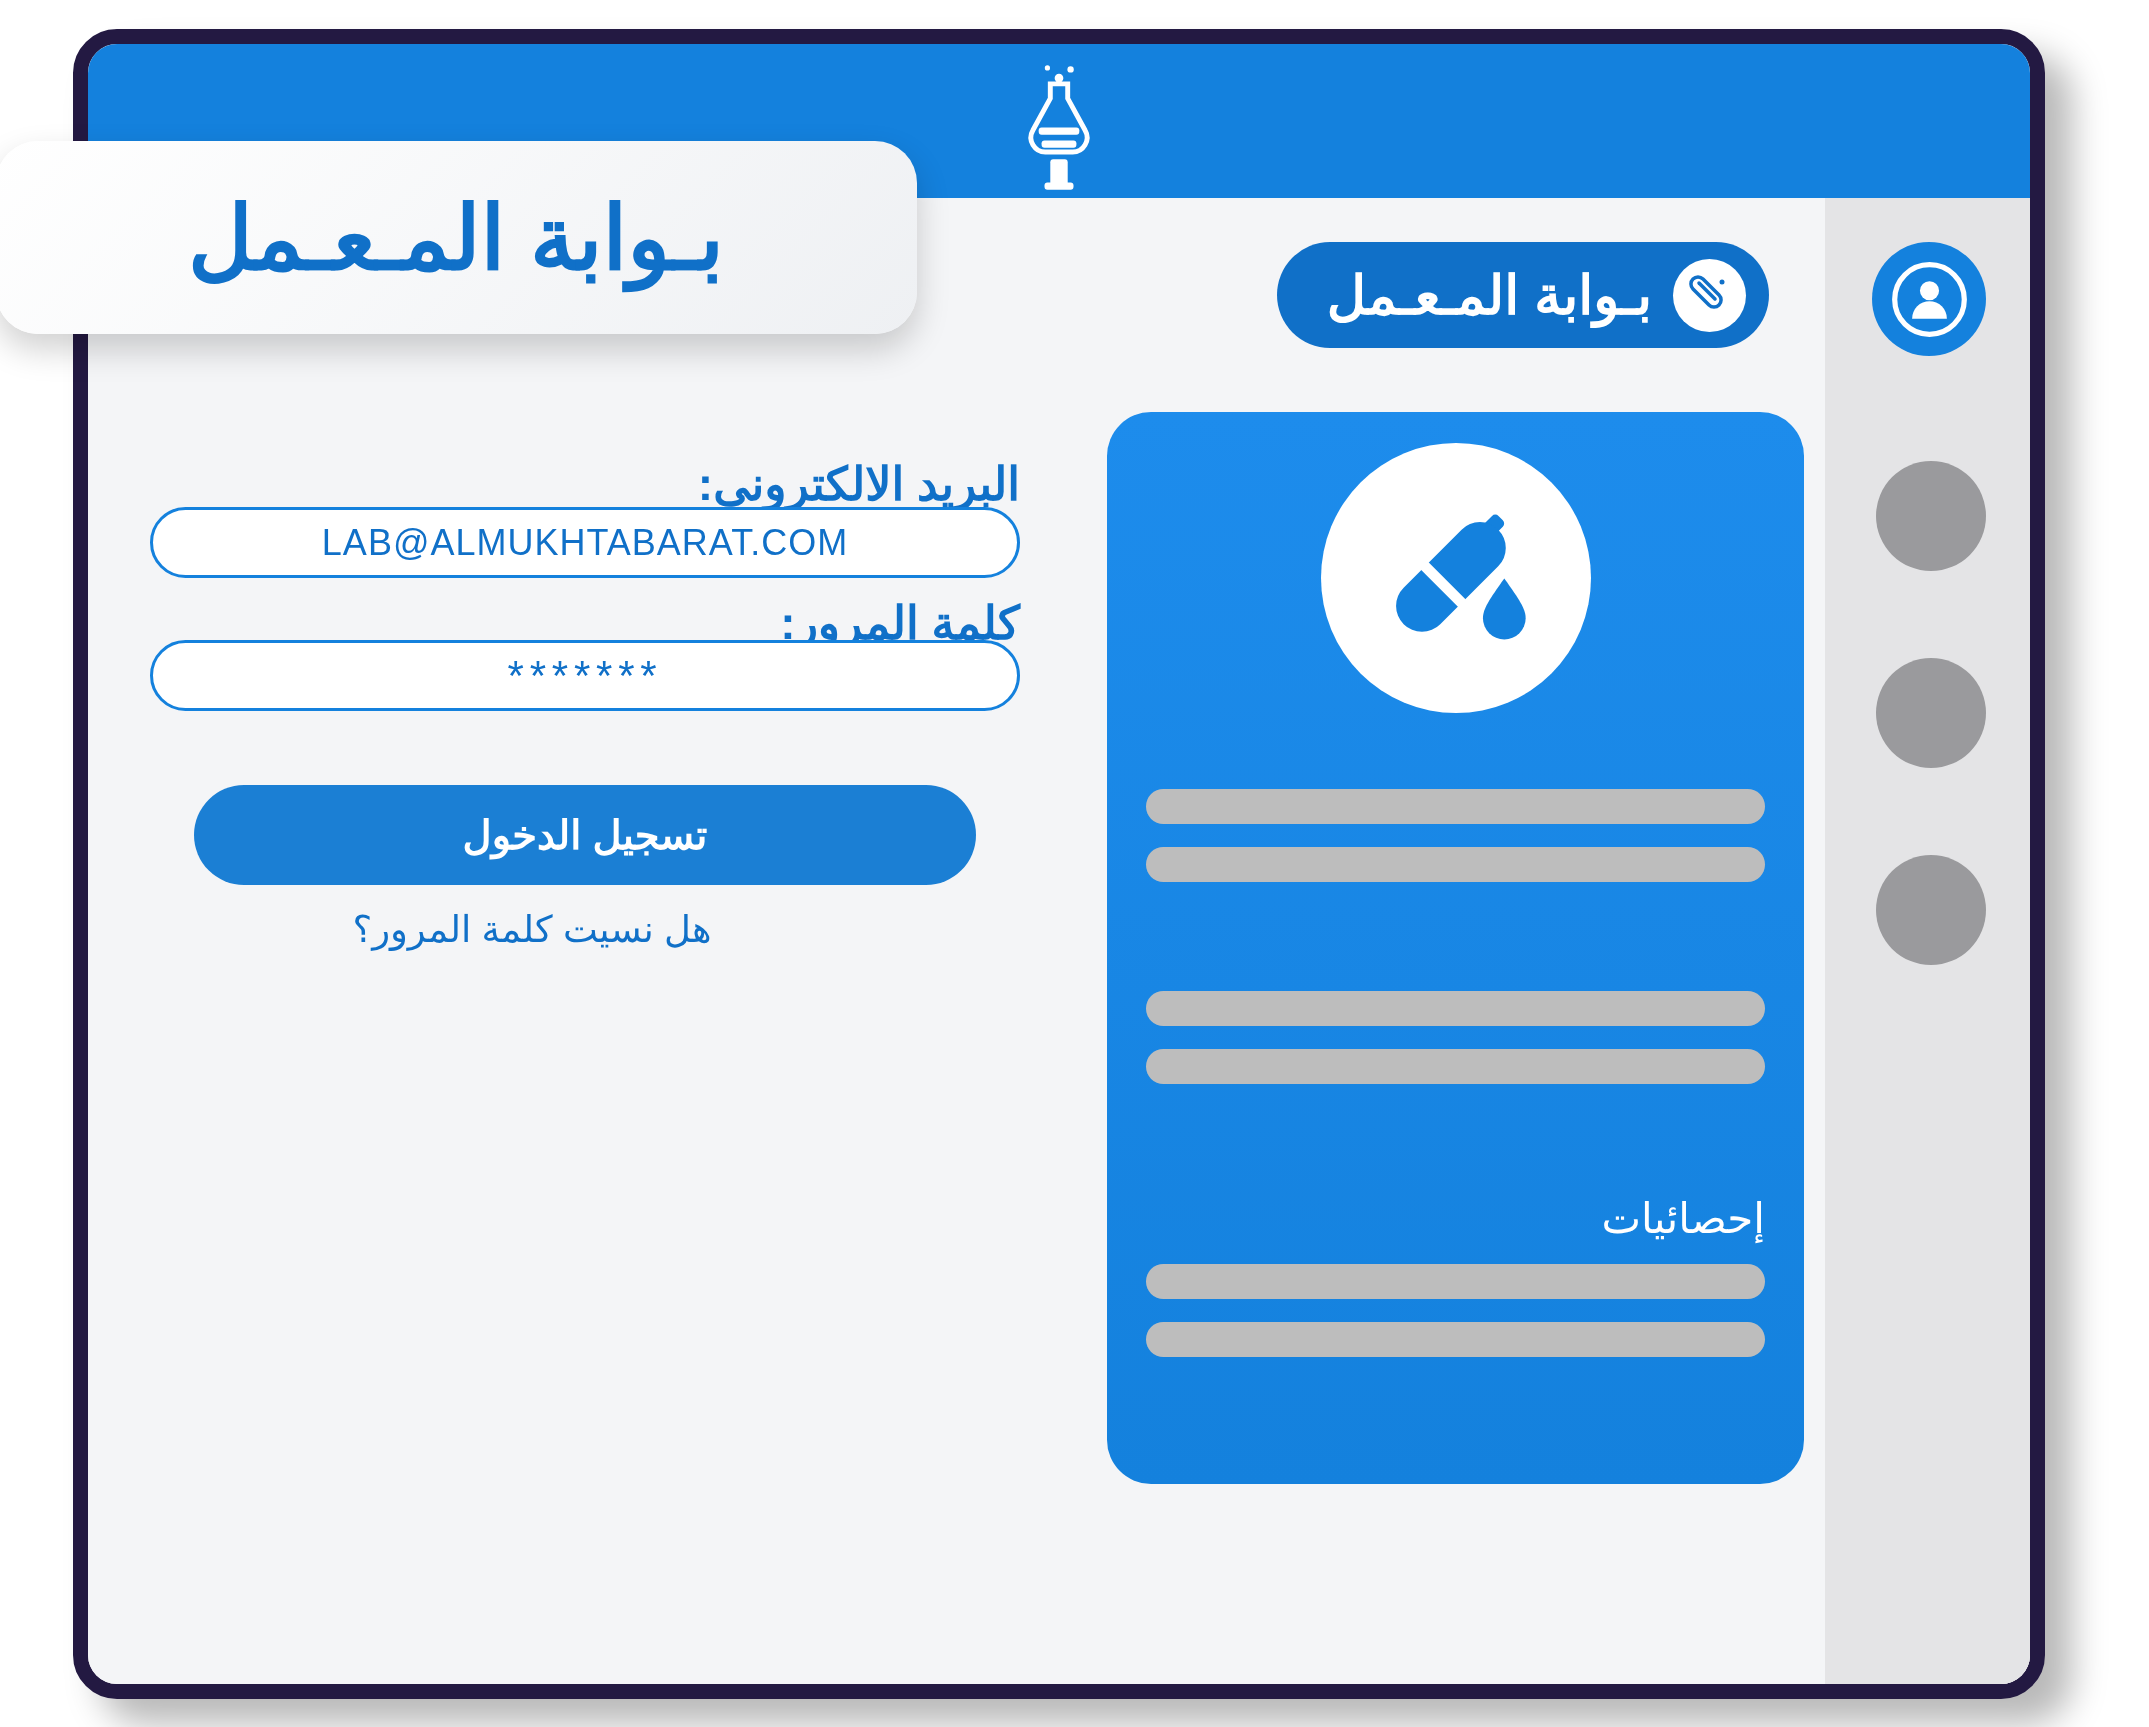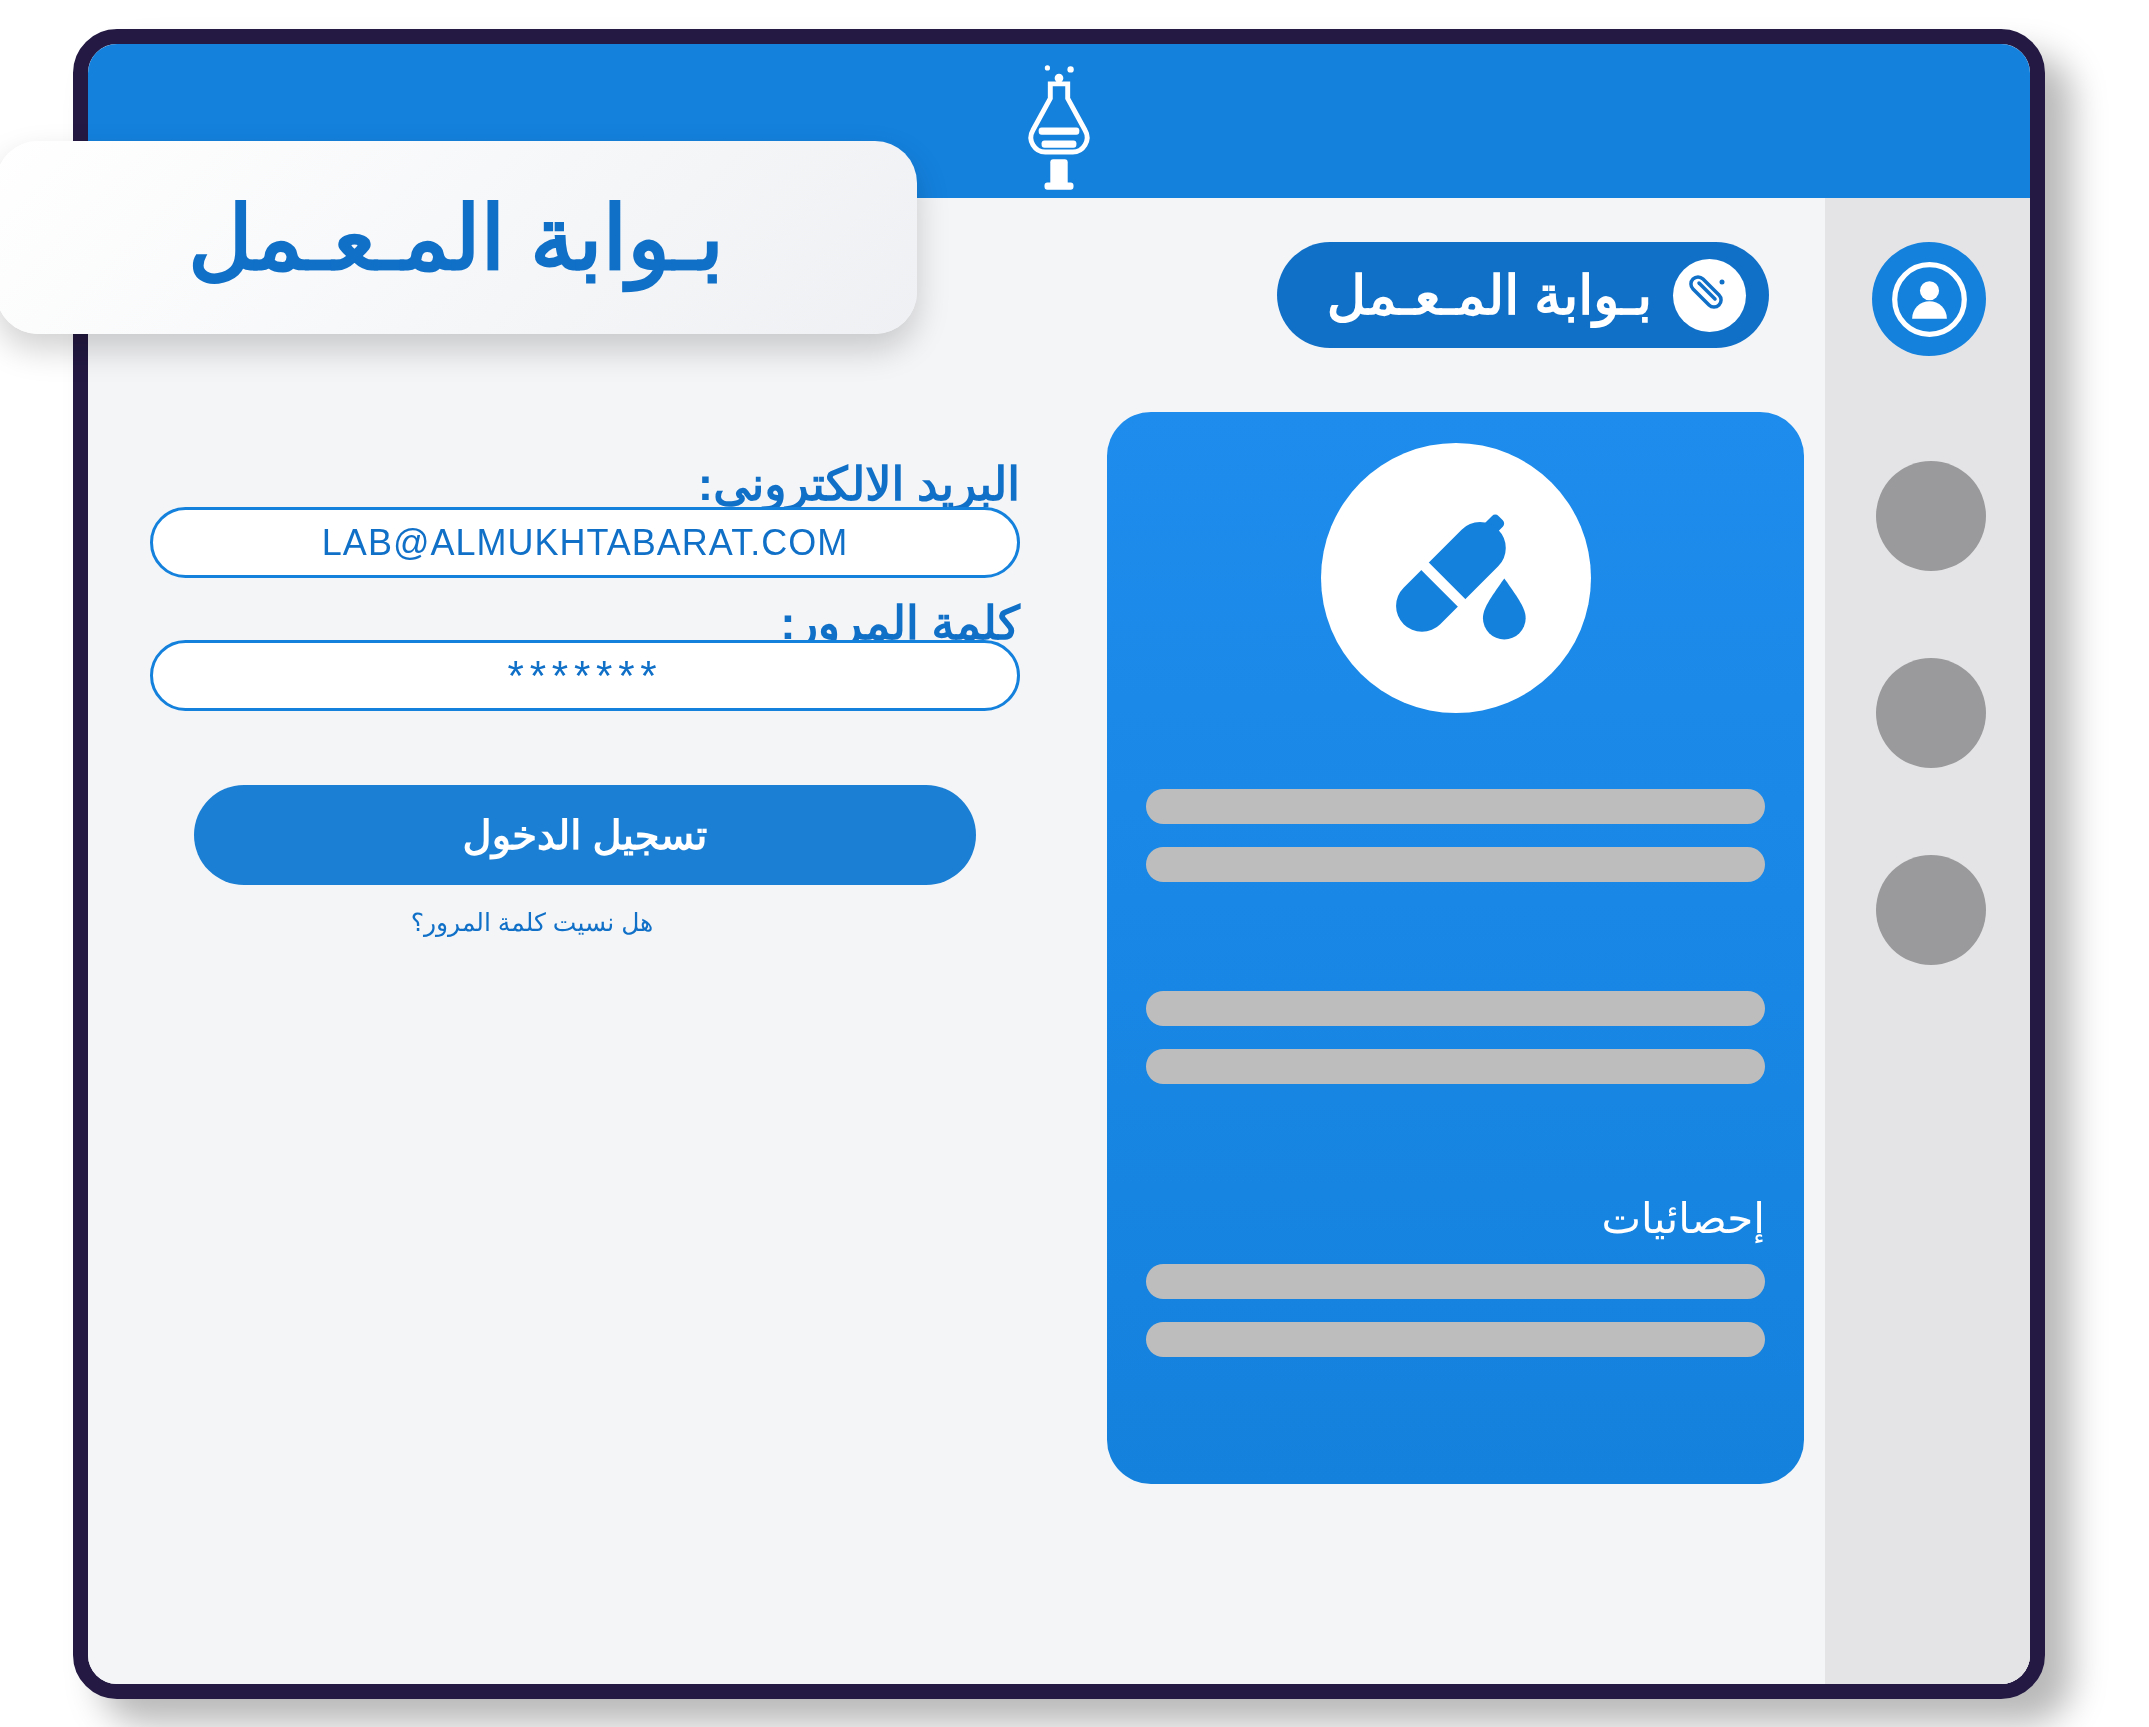--- a/index.html
+++ b/index.html
@@ -231,21 +231,21 @@
     font-weight: bold;
     cursor: pointer;
   }
   .forgot-link {
     position: absolute;
     left: 0;
     right: 106px;
     top: 710px;
     text-align: center;
     color: #1070c8;
-    font-size: 25px;
+    font-size: 37px;
     text-decoration: none;
     cursor: pointer;
   }
 
   
   .floating-chip {
     position: absolute;
     left: 11.6px;
     top: 141px;
     width: 921px;

